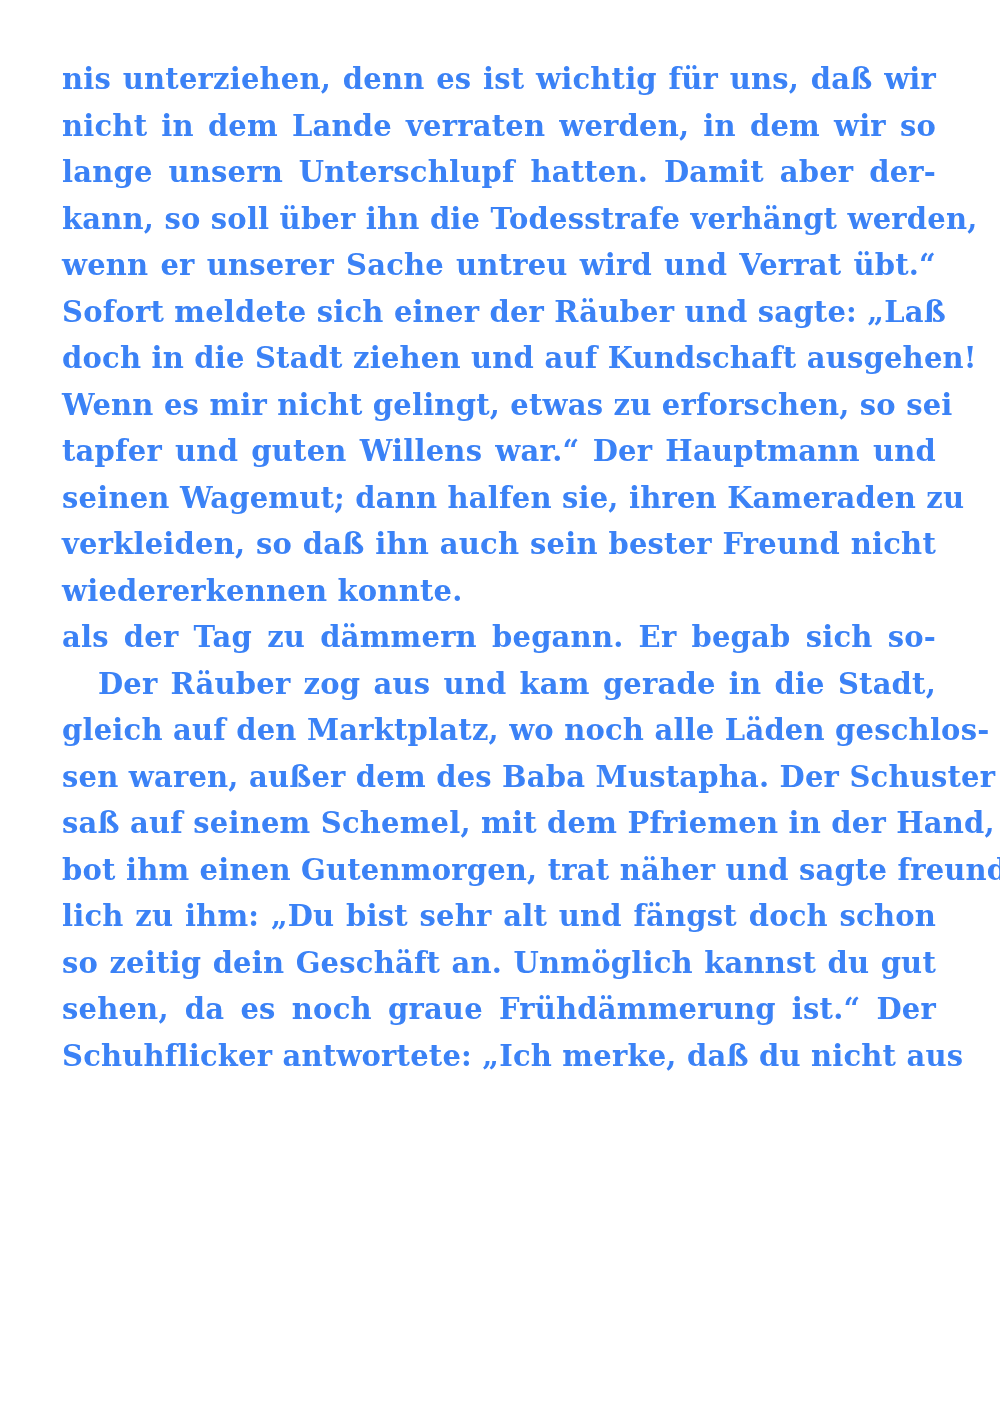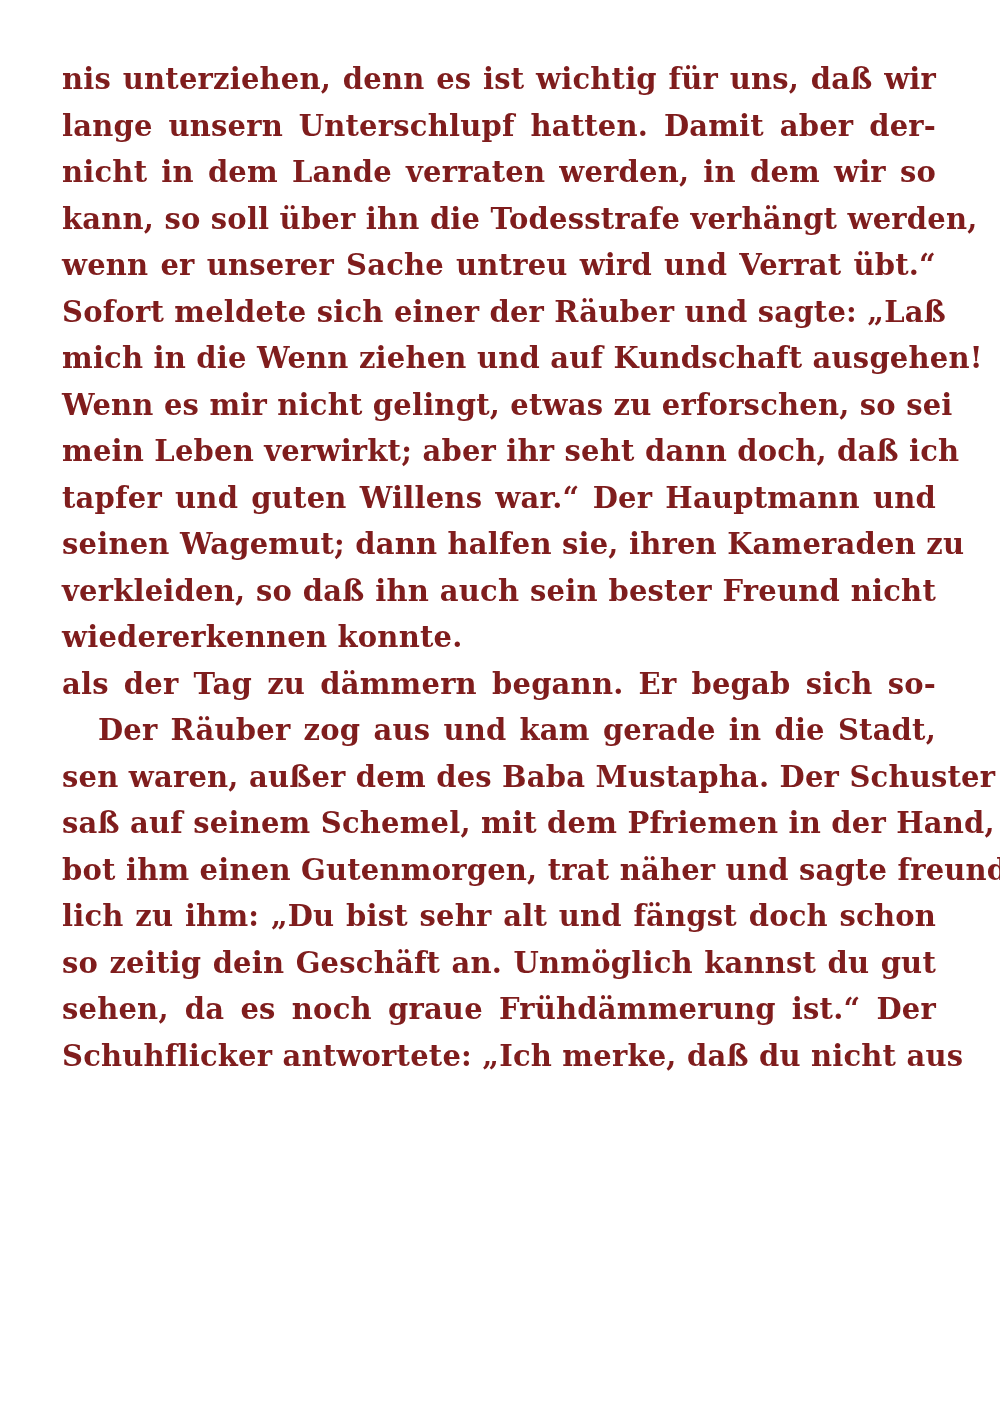--- a/index.html
+++ b/index.html
@@ -7,21 +7,21 @@
     padding: 0;
     background: #ffffff;
   }
   .page {
     position: relative;
     width: 1000px;
     height: 1094px;
     background: #ffffff;
     overflow: hidden;
     font-family: "DejaVu Serif", "Liberation Serif", serif;
-    color: #7f1d1d;
+    color: #3b82f6;
   }
   .text-block {
     position: absolute;
     top: 56px;
     left: 62px;
     width: 874px;
   }
   .line {
     font-size: 29px;
     font-weight: bold;
@@ -49,34 +49,34 @@
     line-height: 46px;
     letter-spacing: 1px;
   }
 </style>
 </head>
 <body>
 
 <div class="page">
   <div class="text-block">
     <div class="line">nis unterziehen, denn es ist wichtig für uns, daß wir</div>
+    <div class="line">nicht in dem Lande verraten werden, in dem wir so</div>
     <div class="line">lange unsern Unterschlupf hatten. Damit aber der-</div>
-    <div class="line">nicht in dem Lande verraten werden, in dem wir so</div>
     <div class="line">kann, so soll über ihn die Todesstrafe verhängt werden,</div>
     <div class="line">wenn er unserer Sache untreu wird und Verrat übt.“</div>
     <div class="line">Sofort meldete sich einer der Räuber und sagte: „Laß</div>
-    <div class="line">mich in die Wenn ziehen und auf Kundschaft ausgehen!</div>
+    <div class="line">doch in die Stadt ziehen und auf Kundschaft ausgehen!</div>
     <div class="line">Wenn es mir nicht gelingt, etwas zu erforschen, so sei</div>
-    <div class="line">mein Leben verwirkt; aber ihr seht dann doch, daß ich</div>
     <div class="line">tapfer und guten Willens war.“  Der Hauptmann und</div>
     <div class="line">seinen Wagemut; dann halfen sie, ihren Kameraden zu</div>
     <div class="line">verkleiden, so daß ihn auch sein bester Freund nicht</div>
     <div class="line no-justify">wiedererkennen konnte.</div>
     <div class="line">als der Tag zu dämmern begann. Er begab sich so-</div>
     <div class="line indent">Der Räuber zog aus und kam gerade in die Stadt,</div>
+    <div class="line">gleich auf den Marktplatz, wo noch alle Läden geschlos-</div>
     <div class="line">sen waren, außer dem des Baba Mustapha. Der Schuster</div>
     <div class="line">saß auf seinem Schemel, mit dem Pfriemen in der Hand,</div>
     <div class="line">bot ihm einen Gutenmorgen, trat näher und sagte freund-</div>
     <div class="line">lich zu ihm: „Du bist sehr alt und fängst doch schon</div>
     <div class="line">so zeitig dein Geschäft an. Unmöglich kannst du gut</div>
     <div class="line">sehen, da es noch graue Frühdämmerung ist.“  Der</div>
     <div class="line">Schuhflicker antwortete: „Ich merke, daß du nicht aus</div>
   </div>
   <div class="folio">202</div>
 </div>

